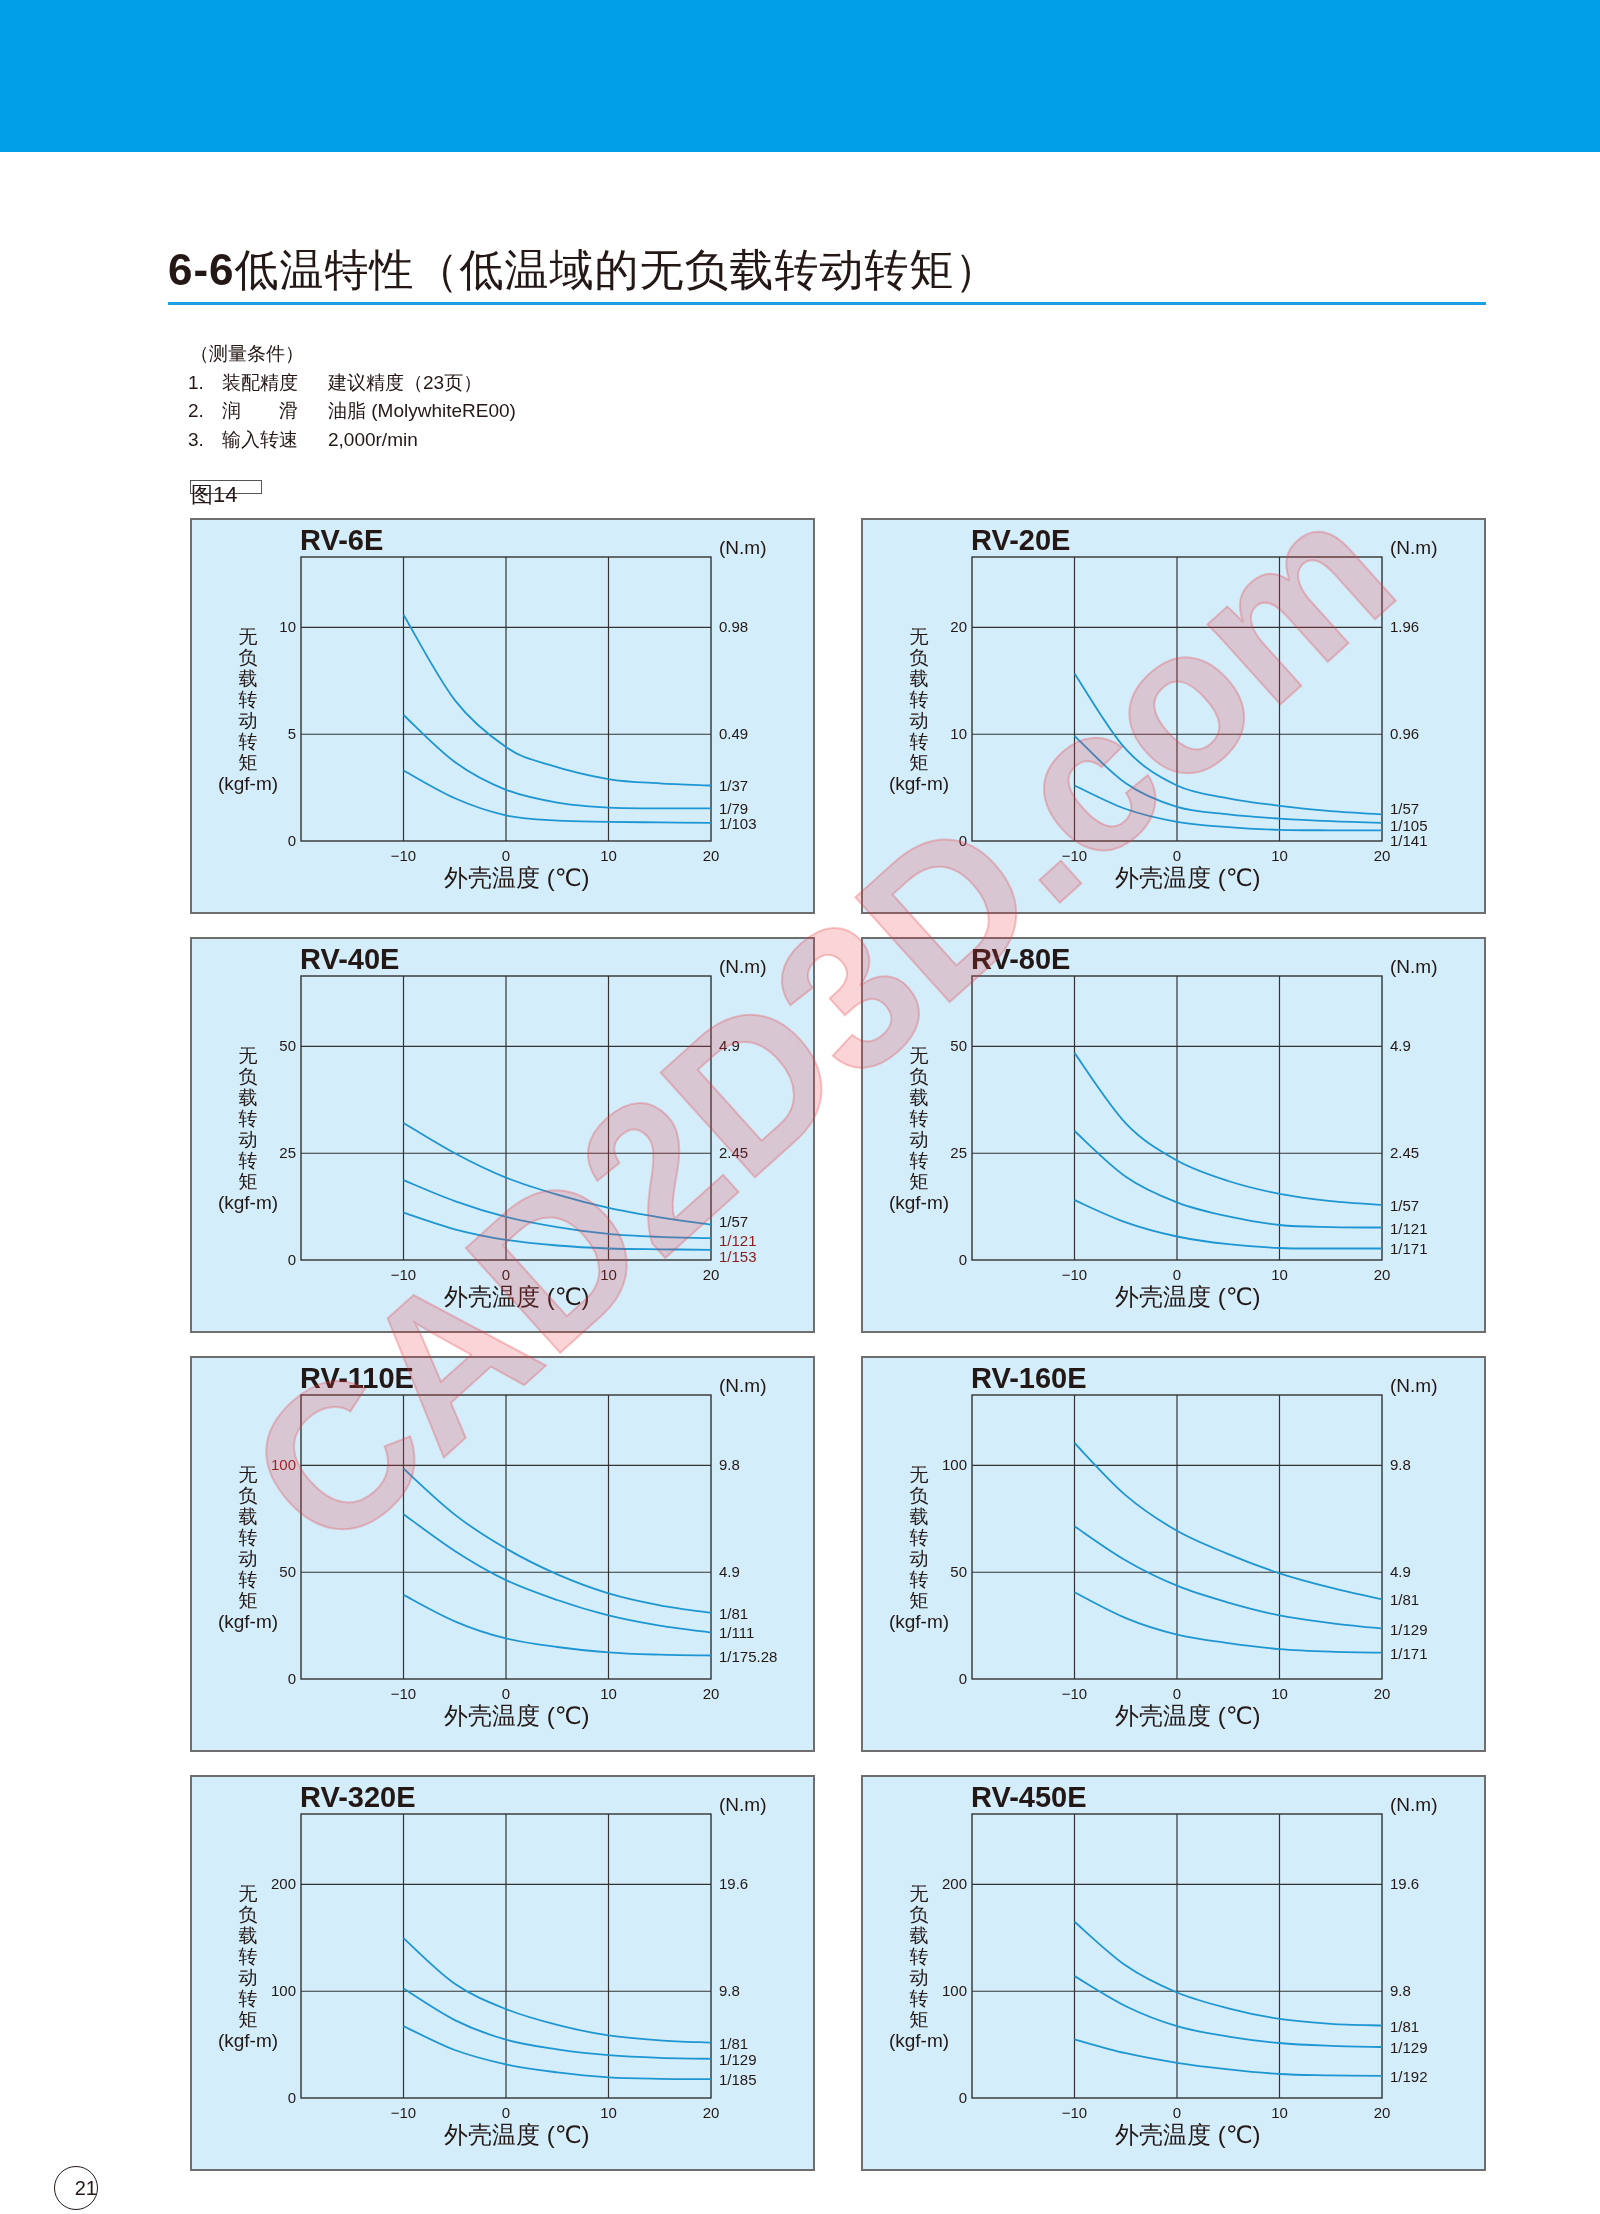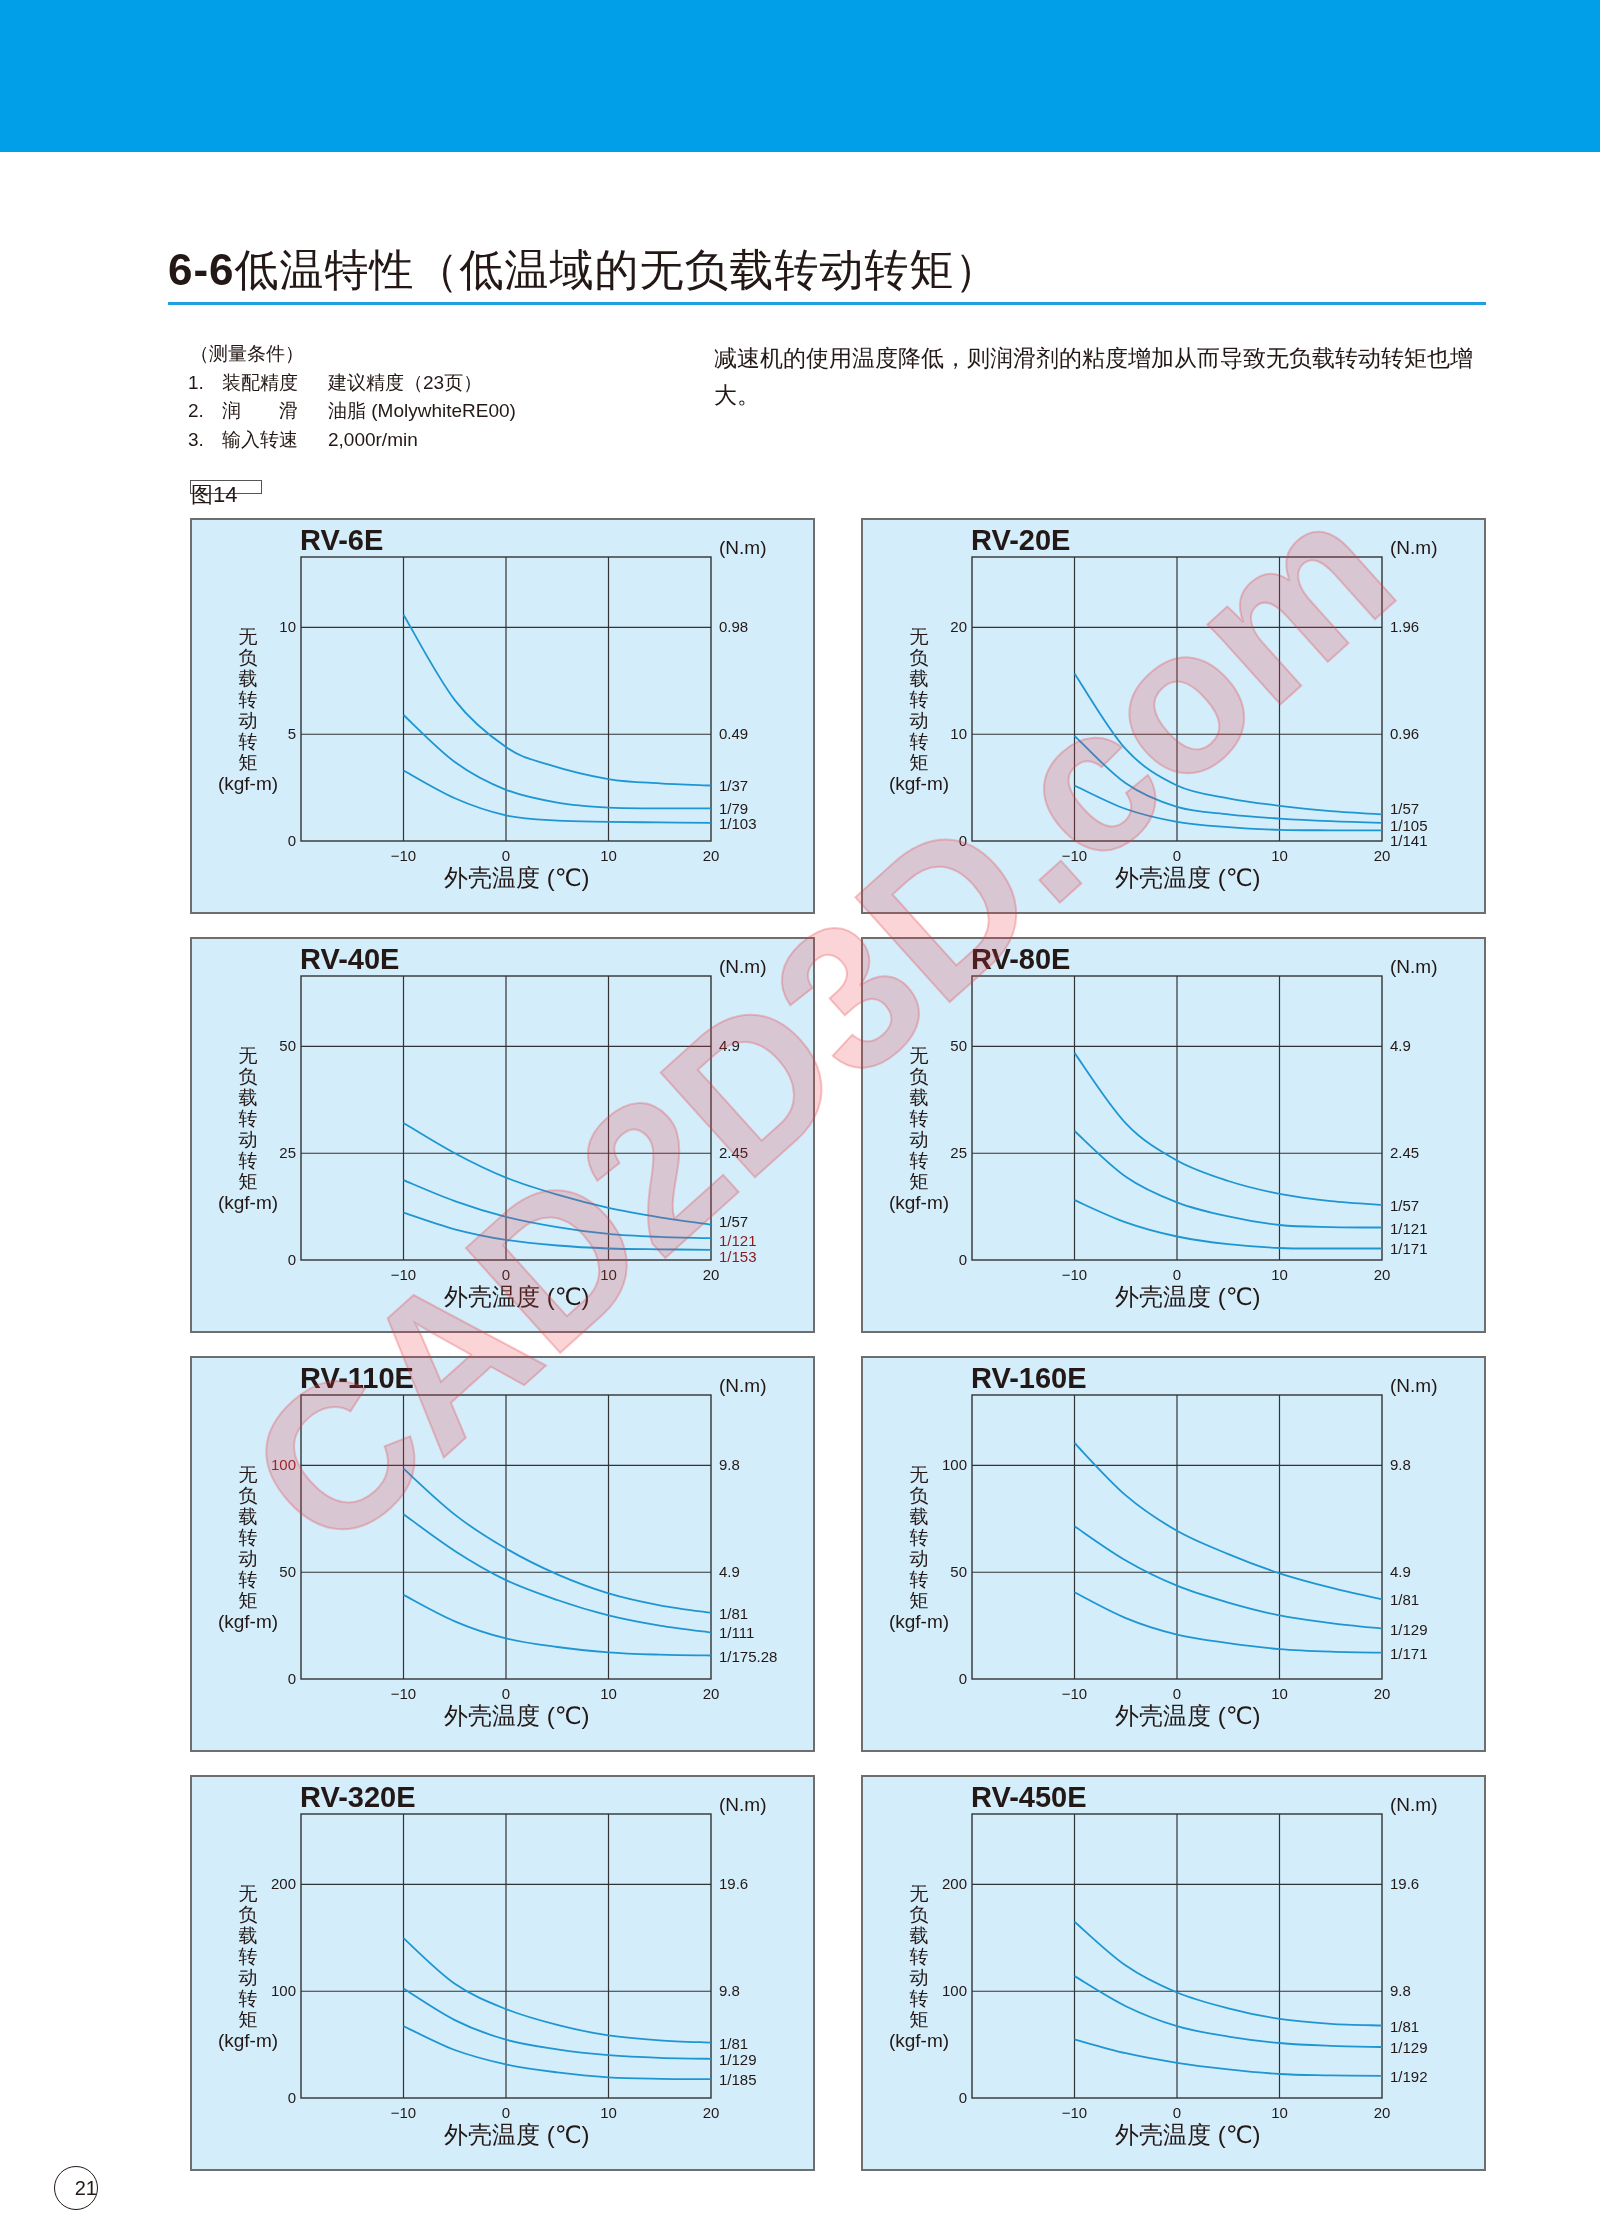--- a/index.html
+++ b/index.html
@@ -91,21 +91,20 @@
     <span>油脂 (MolywhiteRE00)</span>
   </div>
   <div class="row">
     <span class="idx">3.</span>
     <span class="lbl">输入转速</span>
     <span>2,000r/min</span>
   </div>
 </div>
 
 <div class="desc">
-  <div>减速机的使用温度降低，则润滑剂的粘度增加从而导致无负载转动转矩也增大。</div>
 </div>
 
 <div class="fig-label">图14</div>
 
 <div id="charts">
     <div class="chart-box" style="left: 190px; top: 518px;">
       <svg width="621" height="392">
         <rect x="109" y="37" width="410" height="284" fill="none" stroke="#333" stroke-width="1.4"></rect>
         <line x1="211.5" y1="37" x2="211.5" y2="321" stroke="#333" stroke-width="1.2"></line>
         <text x="211.5" y="341" text-anchor="middle" font-size="15" fill="#231815" font-family="Liberation Sans, sans-serif">−10</text>

